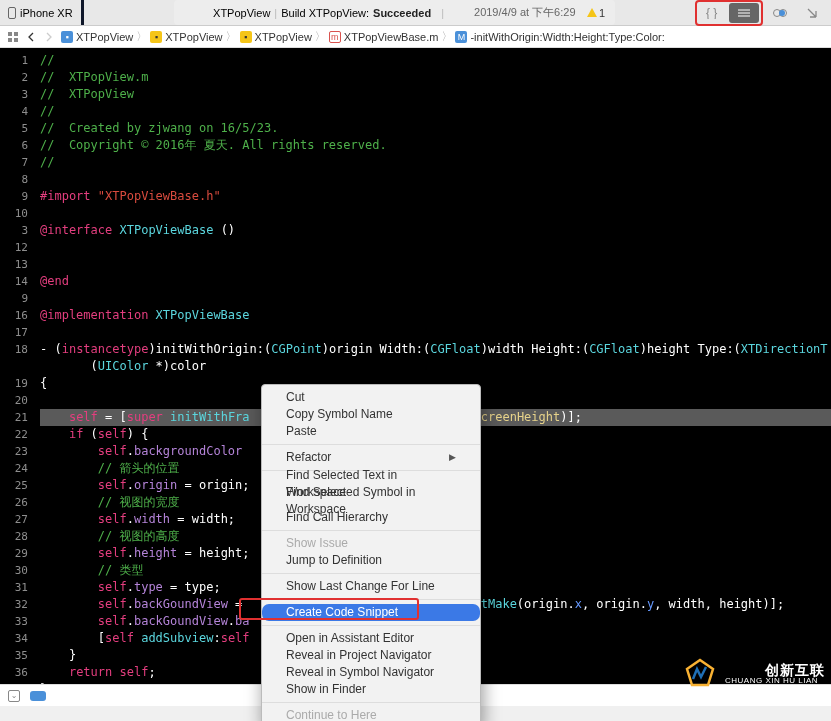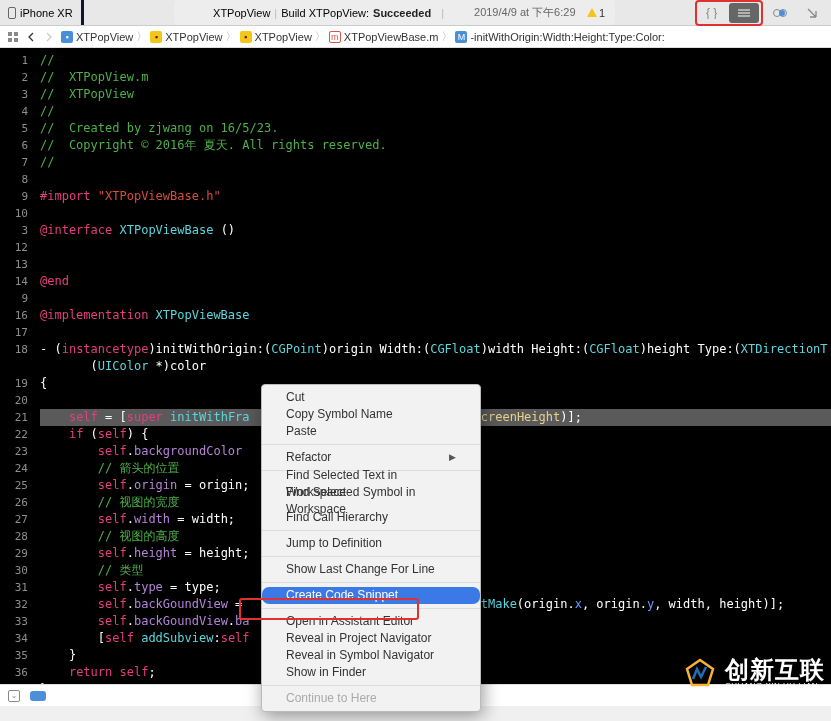--- a/index.html
+++ b/index.html
@@ -219,21 +219,21 @@
   align-items: center;
   gap: 8px;
   z-index: 300;
 }
 .logo-mark {
   width: 34px; height: 34px;
   position: relative;
 }
 .logo-mark svg { width: 100%; height: 100%; }
 .logo-text { display: flex; flex-direction: column; line-height: 1; }
-.logo-cn { font-size: 24px; font-weight: 700; color: #fff; letter-spacing: 1px; }
+.logo-cn { font-size: 14px; font-weight: 700; color: #fff; letter-spacing: 1px; margin-left: 40px; }
 .logo-en { font-size: 8px; color: #fff; letter-spacing: 0.5px; }
 .dot-blue { width: 6px; height: 6px; background: #4a90d9; border-radius: 50%; display: inline-block; margin-left: 40px; margin-right: 2px; position: absolute; left: 565px; }
 .phone-icon { width: 8px; height: 12px; border: 1px solid #666; border-radius: 2px; display: inline-block; }
 </style>
 </head>
 <body>
 
 <div class="top-toolbar">
   <div class="device-select">
     <span class="phone-icon"></span>
@@ -391,20 +391,23 @@
     <div class="menu-item">
       <span>Find Selected Text in Workspace</span>
     </div>
     <div class="menu-item">
       <span>Find Selected Symbol in Workspace</span>
     </div>
     <div class="menu-item">
       <span>Find Call Hierarchy</span>
     </div>
     <div class="menu-sep"></div>
+    <div class="menu-item disabled">
+      <span>Show Issue</span>
+    </div>
     <div class="menu-item">
       <span>Jump to Definition</span>
     </div>
     <div class="menu-sep"></div>
     <div class="menu-item">
       <span>Show Last Change For Line</span>
     </div>
     <div class="menu-sep"></div>
     <div class="menu-item selected">
       <span>Create Code Snippet</span>

